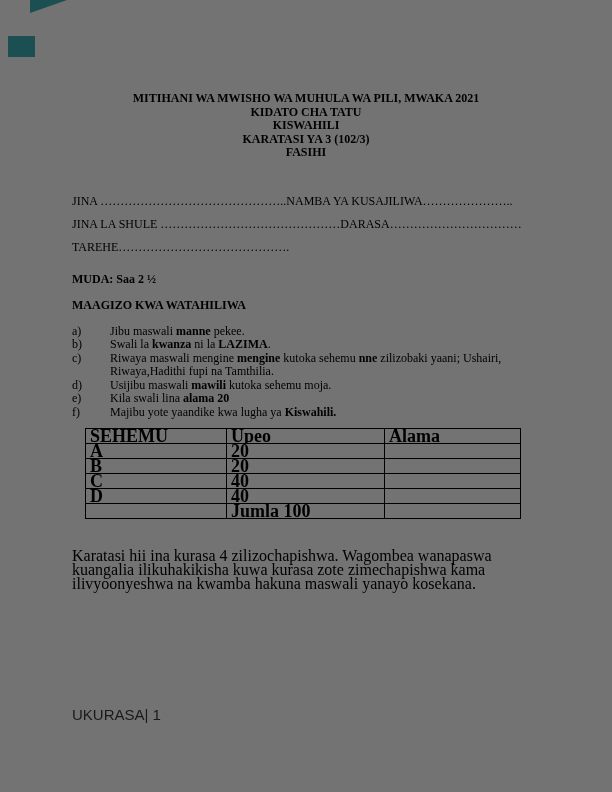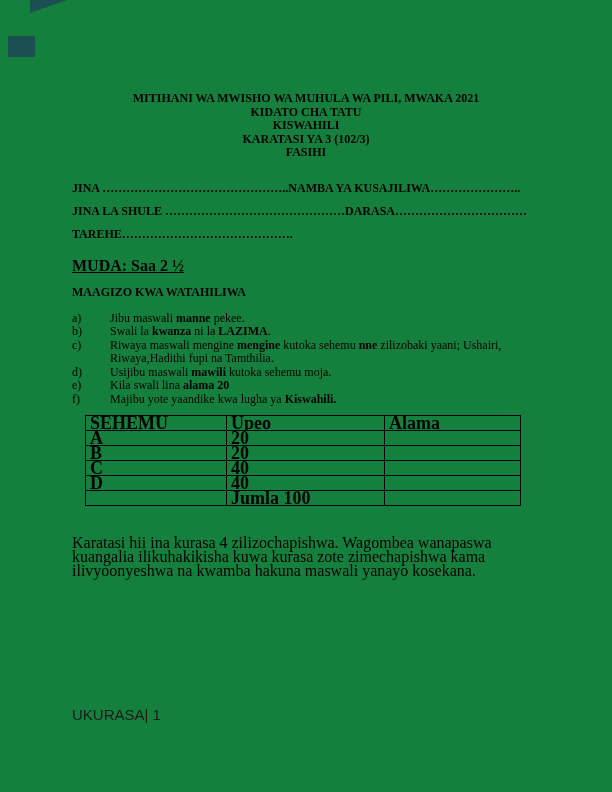--- a/index.html
+++ b/index.html
@@ -1,41 +1,41 @@
 <!DOCTYPE html>
 <html><head>
 <meta charset="utf-8">
 <style>
   * { box-sizing: border-box; }
   html, body { margin: 0; padding: 0; background: #ffffff; }
   .page {
     position: relative;
     width: 612px;
     height: 792px;
-    background: #15803d;
+    background: #737373;
     font-family: "Liberation Serif", serif;
     color: #000000;
     overflow: hidden;
   }
   .artifact { position: absolute; }
   .artifact-triangle {
     left: 30px; top: 0; width: 37px; height: 13px;
     clip-path: polygon(0 0, 100% 0, 0 100%);
     background: #1c4f51;
   }
   .artifact-square {
     left: 8px; top: 36px; width: 27px; height: 21px;
     background: #1c4f51;
   }
   .content { position: absolute; left: 72px; top: 92px; width: 468px; }
   .title-block { text-align: center; font-weight: bold; font-size: 12px; line-height: 13.5px; }
   .title-line { margin: 0; }
-  .fields { margin-top: 21px; font-weight: bold; font-size: 12px; }
+  .fields { margin-top: 34px; font-weight: normal; font-size: 12px; }
   .field-line { margin: 0 0 9px 0; line-height: 14px; white-space: nowrap; }
-  .muda { margin: 18px 0 0 0; font-weight: bold; font-size: 16px; line-height: 14px; text-decoration: underline; }
+  .muda { margin: 18px 0 0 0; font-weight: bold; font-size: 12px; line-height: 14px; }
   .maagizo { margin: 12px 0 0 0; font-weight: bold; font-size: 12px; line-height: 14px; }
   .instructions { margin-top: 13px; font-size: 12px; line-height: 13.5px; }
   .instr-item { display: flex; align-items: flex-start; }
   .instr-letter { flex: 0 0 38px; width: 38px; }
   .instr-text { max-width: 414px; }
   .instr-text b { font-weight: bold; }
   .sections-table {
     border-collapse: collapse;
     margin: 9px 0 0 13px;
     font-size: 18px;

